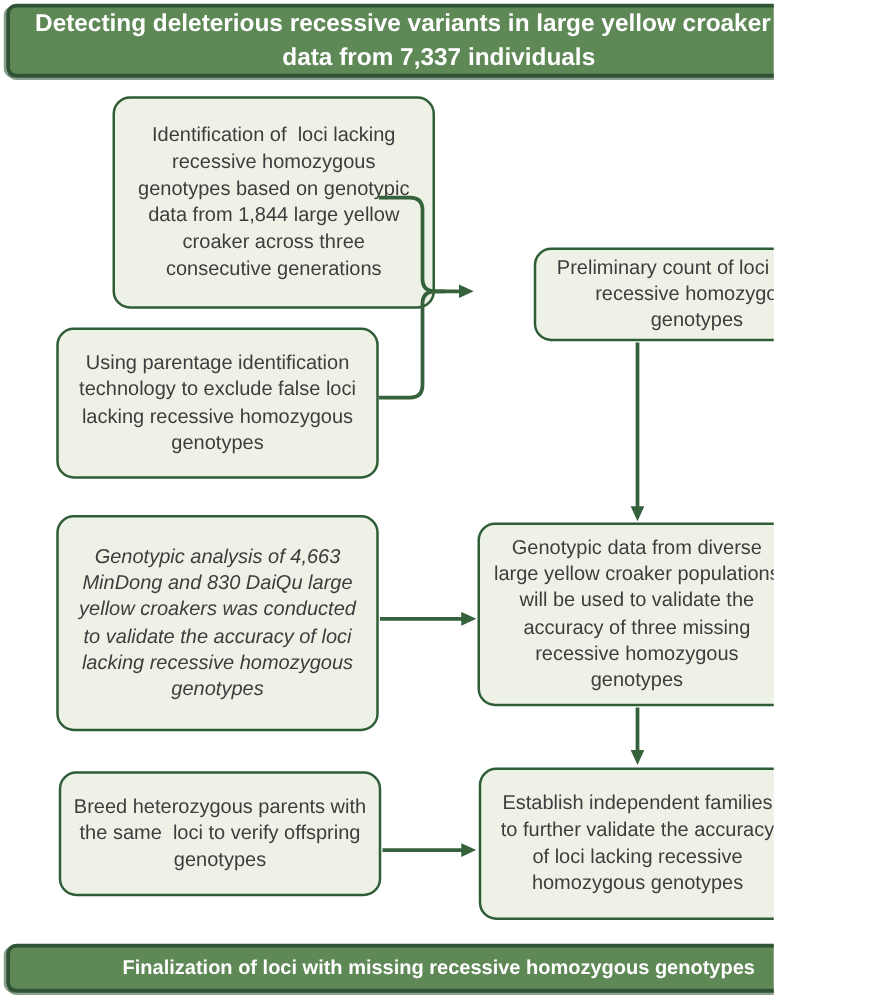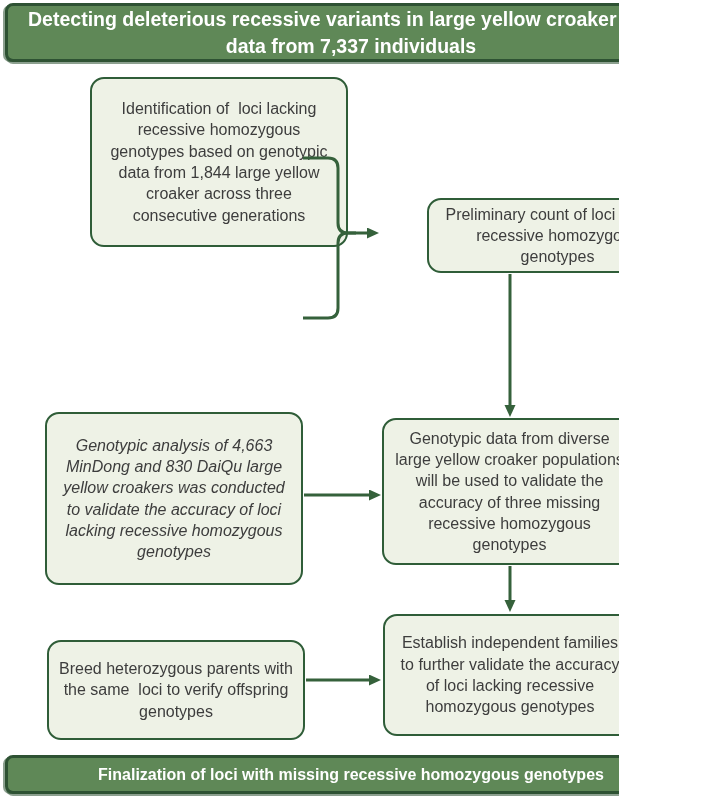--- a/index.html
+++ b/index.html
@@ -53,21 +53,21 @@
     display: flex;
     align-items: center;
     justify-content: center;
     text-align: center;
     padding: 6px 10px;
     white-space: pre-wrap;
   }
   .box-l1 { left: 45px;  top: 77px;  width: 258px; height: 170px; margin-left: 45px; }
   .box-l2 { left: 45px;  top: 262px; width: 258px; height: 121px; }
   .box-l3 { left: 45px;  top: 412px; width: 258px; height: 173px; font-style: italic; }
-  .box-l4 { left: 47px;  top: 640px; width: 258px; height: 100px; }
+  .box-l4 { left: 47px;  top: 617px; width: 258px; height: 100px; }
   .box-r1 { left: 384px; top: 198px; width: 261px; height: 75px; margin-left: 43px;  }
   .box-r2 { left: 382px; top: 418px; width: 255px; height: 147px; }
   .box-r3 { left: 383px; top: 614px; width: 254px; height: 122px; }
   .arrows-svg {
     position: absolute;
     left: 0; top: 0;
     width: 711px; height: 800px;
     pointer-events: none;
   }
   .connector {
@@ -80,20 +80,21 @@
 </style>
 </head>
 <body>
 
 <div class="page">
 
   <div class="banner banner-top">Detecting deleterious recessive variants in large yellow croaker using data from 7,337 individuals</div>
 
   <div class="box box-l1">Identification of  loci lacking recessive homozygous genotypes based on genotypic data from 1,844 large yellow croaker across three consecutive generations</div>
 
+  <div class="box box-l2">Using parentage identification technology to exclude false loci lacking recessive homozygous genotypes</div>
 
   <div class="box box-l3">Genotypic analysis of 4,663 MinDong and 830 DaiQu large yellow croakers was conducted to validate the accuracy of loci lacking recessive homozygous genotypes</div>
 
   <div class="box box-l4">Breed heterozygous parents with the same  loci to verify offspring genotypes</div>
 
   <div class="box box-r1">Preliminary count of loci lacking recessive homozygous genotypes</div>
 
   <div class="box box-r2">Genotypic data from diverse large yellow croaker populations will be used to validate the accuracy of three missing recessive homozygous genotypes</div>
 
   <div class="box box-r3">Establish independent families to further validate the accuracy of loci lacking recessive homozygous genotypes</div>

